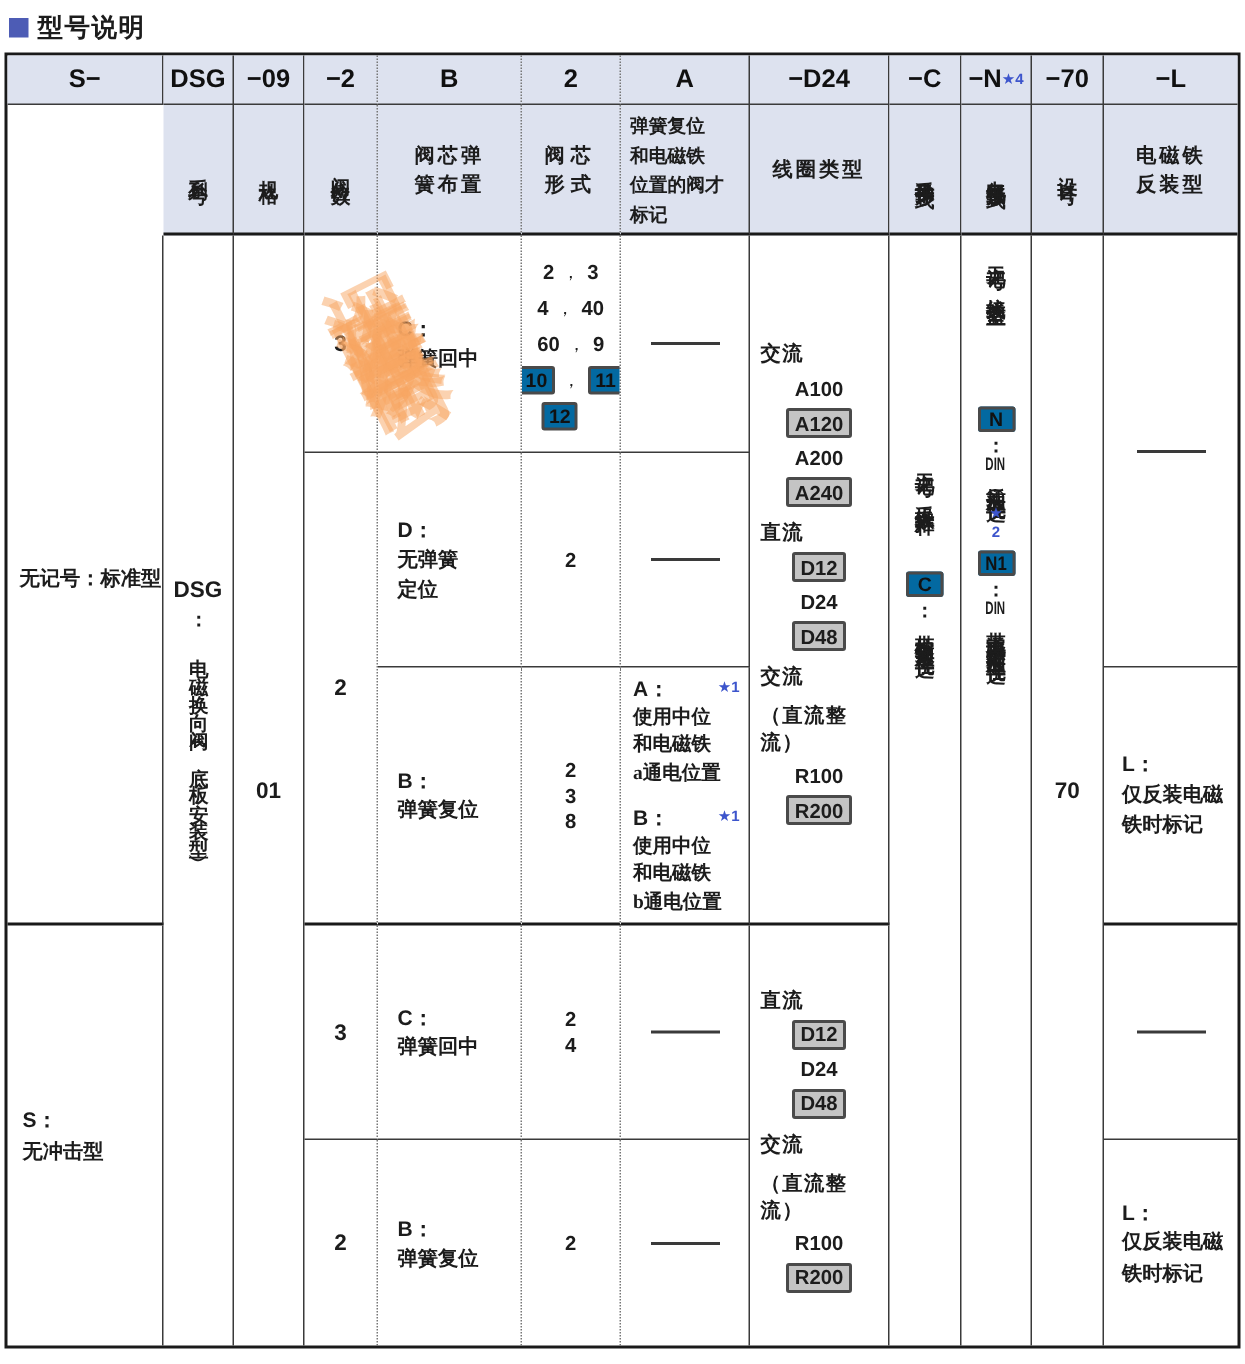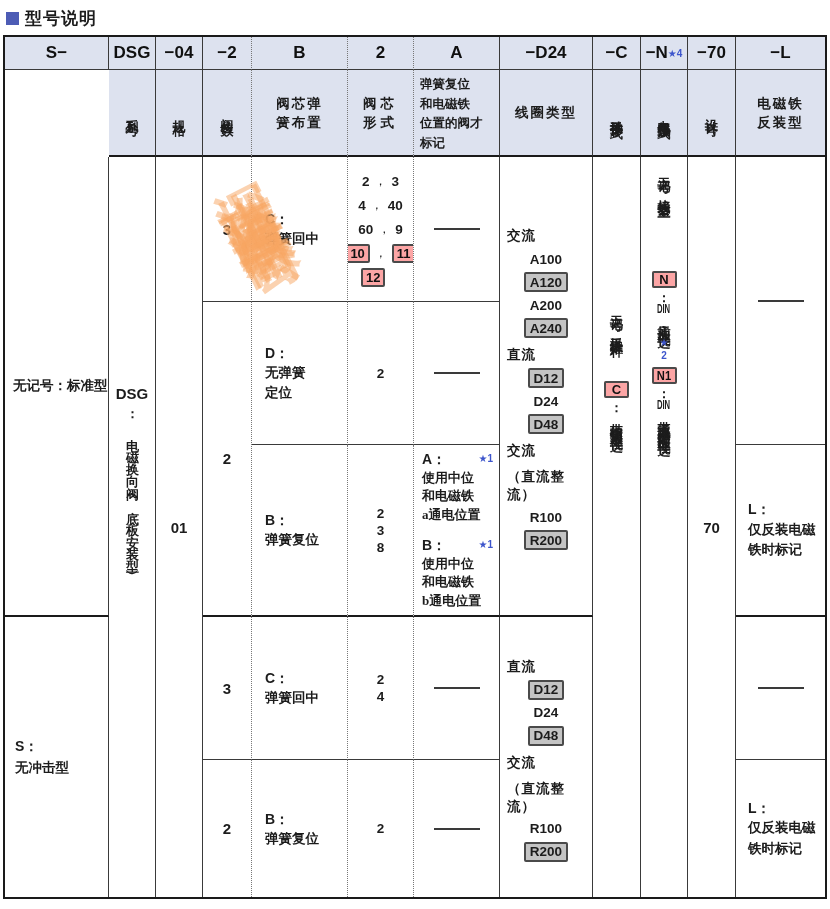--- a/index.html
+++ b/index.html
@@ -34,21 +34,21 @@
   .sans { font-family:"Liberation Sans","DejaVu Sans",sans-serif; font-weight:bold; }
   .code { font-family:"Liberation Sans","DejaVu Sans",sans-serif; font-weight:bold; font-size:17px; color:#101010; }
   .num { font-family:"Liberation Sans","DejaVu Sans",sans-serif; font-weight:bold; font-size:15px; }
   .star { color:#3d55cc; font-size:10px; font-family:"Liberation Sans","DejaVu Sans",sans-serif; font-weight:bold; }
   sup.star { vertical-align:6px; }
   .vt { writing-mode:vertical-lr; text-orientation:upright; letter-spacing:3px; line-height:1; font-size:13px; font-weight:bold; }
   .tcy { text-combine-upright:all; }
   .two-line { display:flex; flex-direction:column; align-items:center; line-height:19px; font-weight:bold; letter-spacing:2px; }
   .note-hdr { display:block; text-align:left; padding:5px 4px 0 6px; font-size:12.5px; line-height:19.5px; font-weight:bold; }
   .dash { width:46px; border-top:2px solid #3a3a3a; }
-  .box { background:#fca5a5; border:2px solid #4a4a4a; border-radius:2px; padding:0 3px;
+  .box { background:#0369a1; border:2px solid #4a4a4a; border-radius:2px; padding:0 3px;
          font-family:"Liberation Sans","DejaVu Sans",sans-serif; font-weight:bold; font-size:13px; color:#111; }
   
   .model-cell { justify-content:flex-start; padding-left:8px; font-weight:bold; font-size:13.5px; white-space:nowrap; }
   .model-cell2 { flex-direction:column; align-items:flex-start; padding-left:10px; line-height:21px; font-weight:bold; }
   
   .series-cell { flex-direction:column; justify-content:flex-start; padding-top:228px; }
   .series-code { font-family:"Liberation Sans","DejaVu Sans",sans-serif; font-weight:bold; font-size:15px; margin-bottom:2px; }
   .series-desc { writing-mode:vertical-lr; text-orientation:upright; letter-spacing:12px; font-size:13px; font-weight:bold; }
   
   .spring-cell { flex-direction:column; align-items:flex-start; justify-content:center; padding-left:13px; line-height:20px; }
@@ -99,21 +99,21 @@
 
   <div class="title-bar">
     <span class="title-sq"></span>
     <span class="title-text">型号说明</span>
   </div>
 
   <div class="model-table">
 
     <div class="cell hdr code" style="grid-area:1/1">S−</div>
     <div class="cell hdr code" style="grid-area:1/2">DSG</div>
-    <div class="cell hdr code" style="grid-area:1/3">−04</div>
+    <div class="cell hdr code" style="grid-area:1/3">−09</div>
     <div class="cell hdr code dotr" style="grid-area:1/4">−2</div>
     <div class="cell hdr code dotr" style="grid-area:1/5">B</div>
     <div class="cell hdr code dotr" style="grid-area:1/6">2</div>
     <div class="cell hdr code" style="grid-area:1/7">A</div>
     <div class="cell hdr code" style="grid-area:1/8">−D24</div>
     <div class="cell hdr code" style="grid-area:1/9">−C</div>
     <div class="cell hdr code" style="grid-area:1/10">
       <span>−N</span>
         <sup class="star">★4</sup>
     </div>

